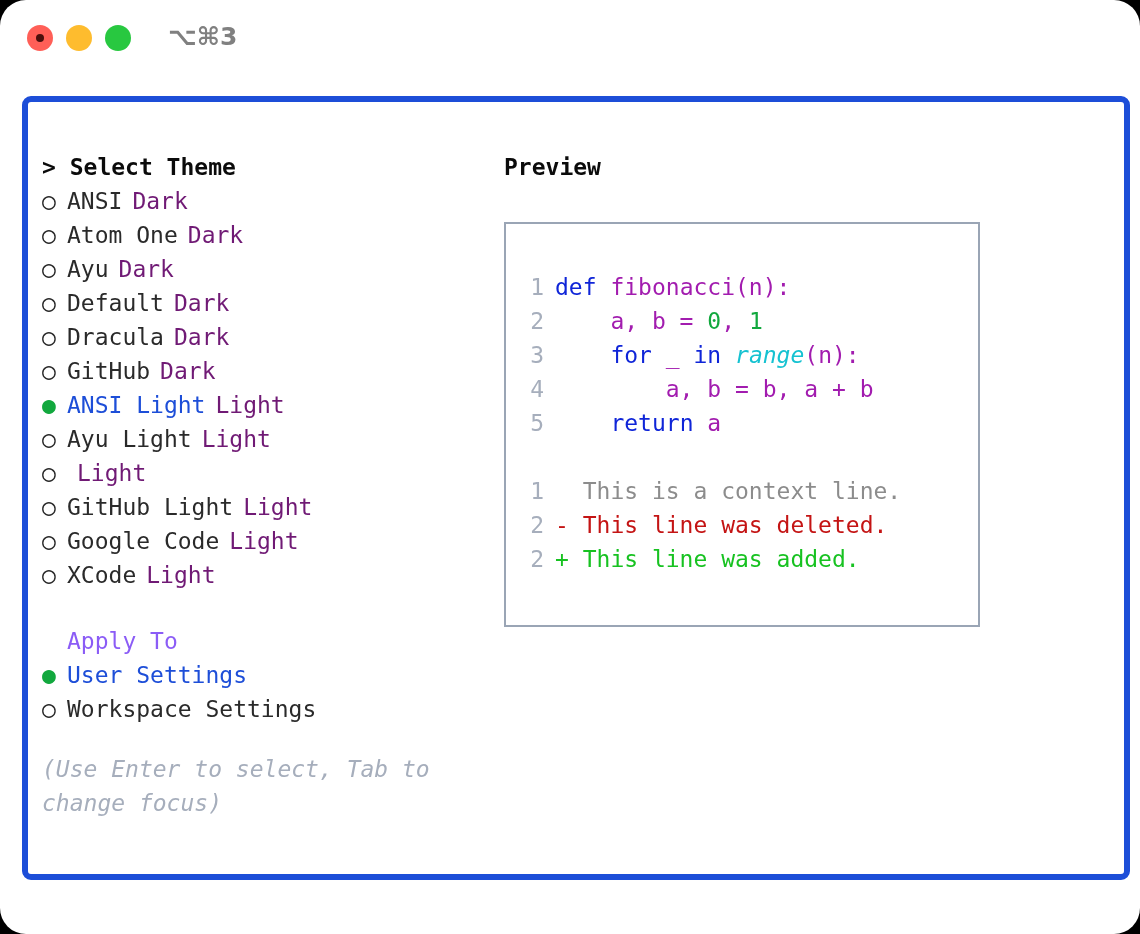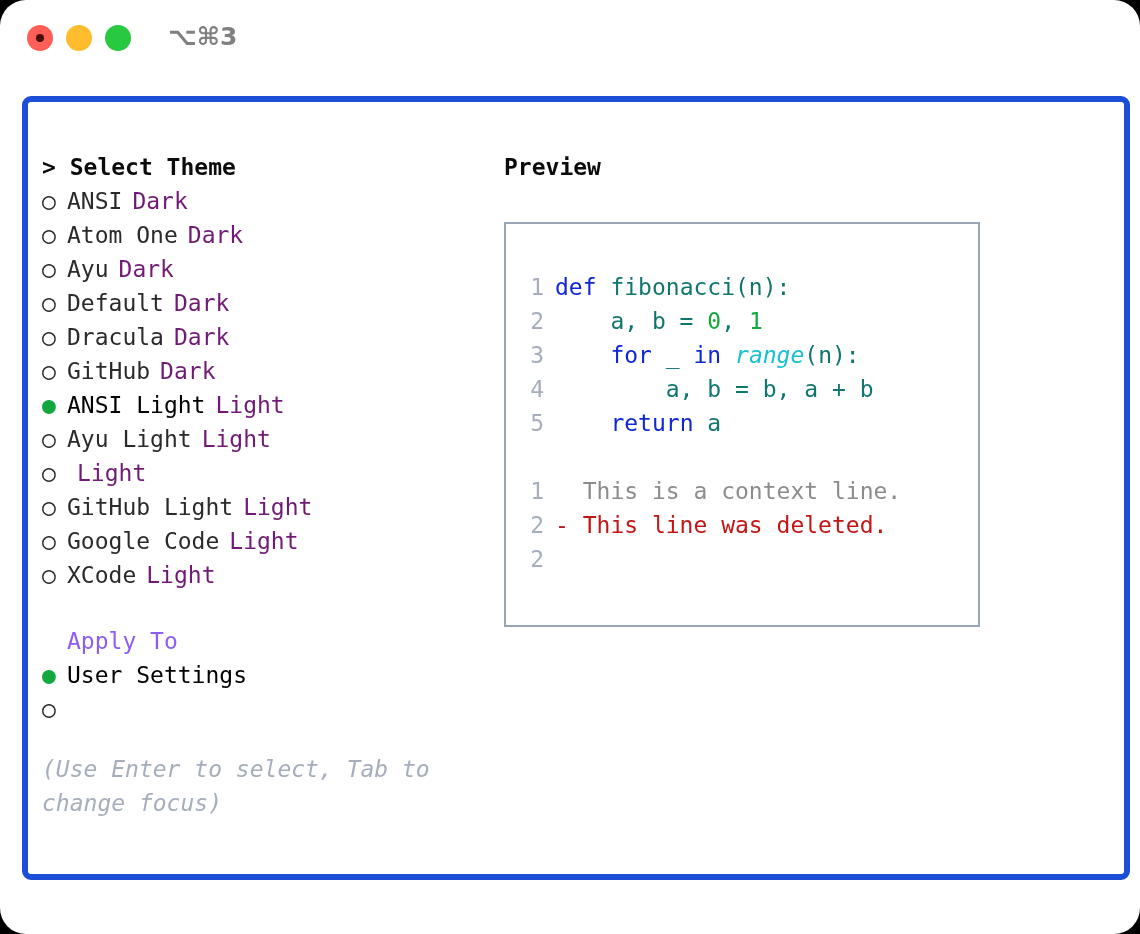--- a/index.html
+++ b/index.html
@@ -117,21 +117,21 @@
     white-space: pre;
   }
   .opt-bullet {
     display: inline-block;
     width: 25px;
     flex: 0 0 25px;
     color: #2a2a2a;
   }
   .opt-row.selected .opt-bullet { color: #12a83e; }
   .opt-label { color: #2a2a2a; }
-  .opt-row.selected .opt-label { color: #000000; }
+  .opt-row.selected .opt-label { color: #1d4ed8; }
   .opt-cat {
     color: #701a75;
     padding-left: 10px;
   }
 
   .applyto-head {
     font-size: 23px;
     color: #8b5cf6;
     line-height: 34px;
     padding-left: 25px;
@@ -189,21 +189,21 @@
     flex: 0 0 26px;
     text-align: right;
     color: #a6aebc;
     padding-right: 11px;
   }
   .code-text { white-space: pre; }
 
   .tok-kw   { color: #0f25d8; margin-top: 28px; }
   .tok-fn   { color: #15c2d1; font-style: italic; }
   .tok-num  { color: #12a83e; }
-  .tok-plain{ color: #0f766e; }
+  .tok-plain{ color: #a21caf; }
 
   .blank-line { height: 34px; }
 
   .diff-ctx { color: #8c8c8c; text-align: center; }
   .diff-del { color: #c41414; }
   .diff-add { color: #17c221; }
 </style>
 </head>
 <body>
 
@@ -239,21 +239,21 @@
             <div class="opt-row"><span class="opt-bullet">○</span><span class="opt-label">Google Code</span><span class="opt-cat">Light</span></div>
             <div class="opt-row"><span class="opt-bullet">○</span><span class="opt-label">XCode</span><span class="opt-cat">Light</span></div>
           </div>
 
         <div class="spacer-lg"></div>
 
         <div class="applyto-head">Apply To</div>
 
         <div class="opt-list" id="apply-list">
             <div class="opt-row selected"><span class="opt-bullet">●</span><span class="opt-label">User Settings</span></div>
-            <div class="opt-row"><span class="opt-bullet">○</span></div>
+            <div class="opt-row"><span class="opt-bullet">○</span><span class="opt-label">Workspace Settings</span></div>
           </div>
 
         <div class="spacer-sm"></div>
 
         <div class="hint">(Use Enter to select, Tab to change focus)</div>
       </div>
 
       <div class="right-col">
         <div class="section-head">Preview</div>
 
@@ -263,21 +263,21 @@
                 <div class="code-line"><span class="lineno">1</span><span class="code-text"><span class="tok-kw">def</span><span class="tok-plain"> fibonacci(n):</span></span></div>
                 <div class="code-line"><span class="lineno">2</span><span class="code-text"><span class="tok-plain">    a, b = </span><span class="tok-num">0</span><span class="tok-plain">, </span><span class="tok-num">1</span></span></div>
                 <div class="code-line"><span class="lineno">3</span><span class="code-text"><span class="tok-plain">    </span><span class="tok-kw">for</span><span class="tok-plain"> _ </span><span class="tok-kw">in</span><span class="tok-plain"> </span><span class="tok-fn">range</span><span class="tok-plain">(n):</span></span></div>
                 <div class="code-line"><span class="lineno">4</span><span class="code-text"><span class="tok-plain">        a, b = b, a + b</span></span></div>
                 <div class="code-line"><span class="lineno">5</span><span class="code-text"><span class="tok-plain">    </span><span class="tok-kw">return</span><span class="tok-plain"> a</span></span></div>
               </div>
             <div class="blank-line"></div>
             <div id="diff-lines">
                 <div class="code-line"><span class="lineno">1</span><span class="code-text diff-ctx">  This is a context line.</span></div>
                 <div class="code-line"><span class="lineno">2</span><span class="code-text diff-del">- This line was deleted.</span></div>
-                <div class="code-line"><span class="lineno">2</span></div>
+                <div class="code-line"><span class="lineno">2</span><span class="code-text diff-add">+ This line was added.</span></div>
               </div>
           </div>
         </div>
       </div>
 
     </div>
   </div>
 </div>
 
 </body></html>

